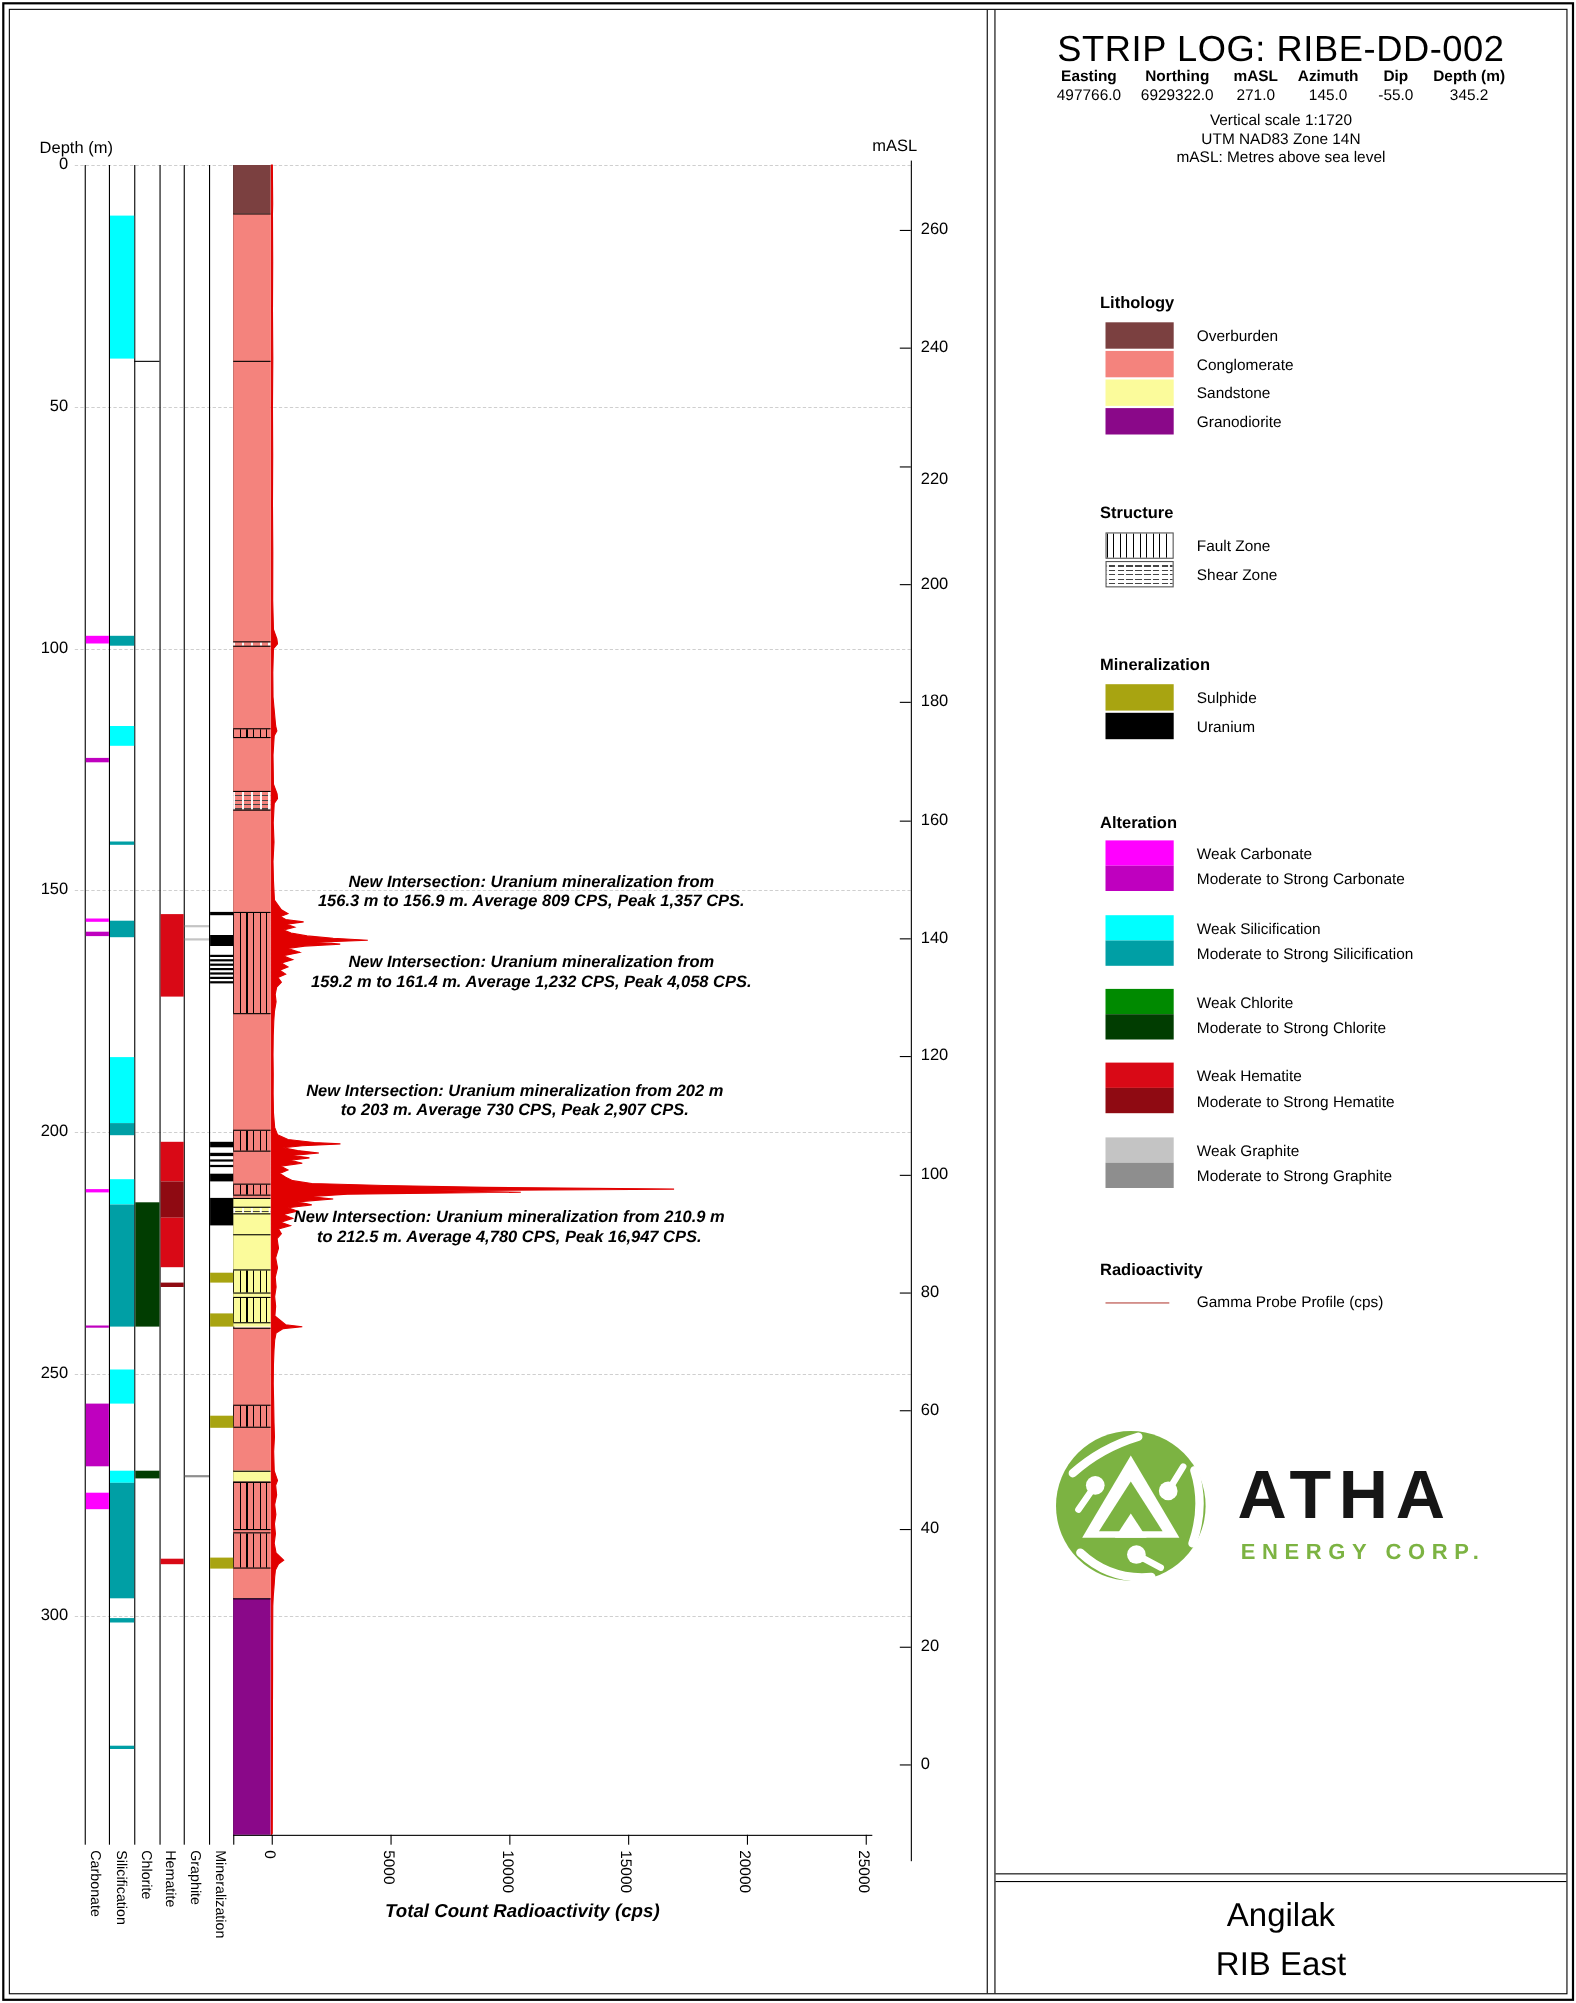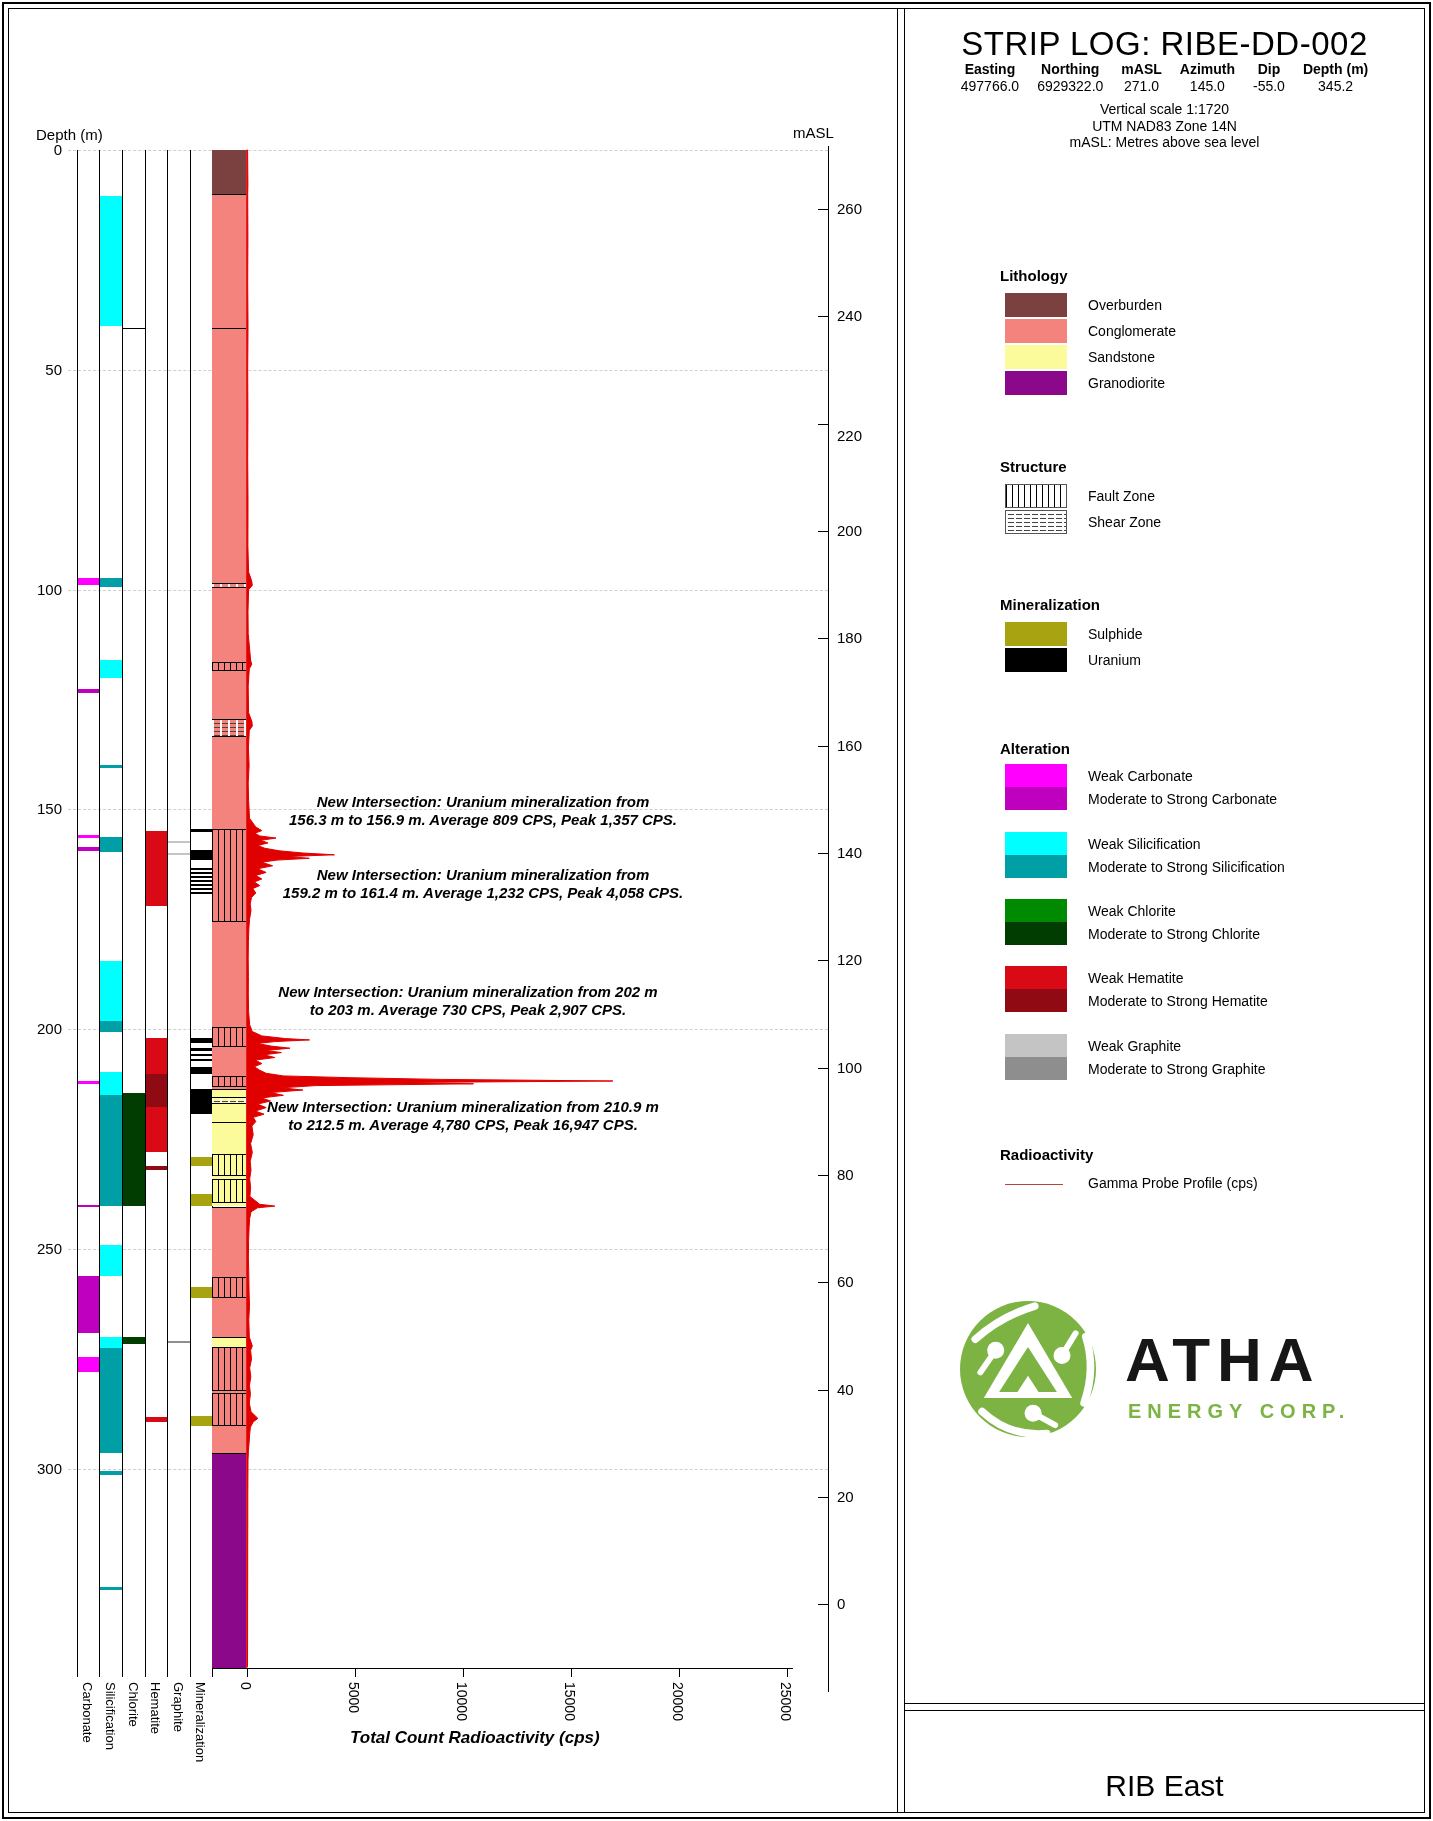--- a/index.html
+++ b/index.html
@@ -318,15 +318,16 @@
         <circle cx="62" cy="78" r="10" fill="#fff"></circle>
         <circle cx="140" cy="84" r="10" fill="#fff"></circle>
         <circle cx="106" cy="152" r="10" fill="#fff"></circle>
       </svg>
       <div class="abs brand" style="left:200px;top:40px;">ATHA</div>
       <div class="abs brand-sub" style="left: 203px; top: 116px; color: rgb(124, 179, 66);" id="brand-sub">ENERGY CORP.</div>
     </div>
 
     <div class="abs hline" style="left:0;top:1694px;width:519px;"></div>
     <div class="abs hline" style="left:0;top:1701px;width:519px;"></div>
+    <div class="abs tb-line" style="left:0;top:1716px;width:519px;">Angilak</div>
     <div class="abs tb-line" style="left:0;top:1760px;width:519px;">RIB East</div>
   </div>
 </div>
 
 </body></html>

